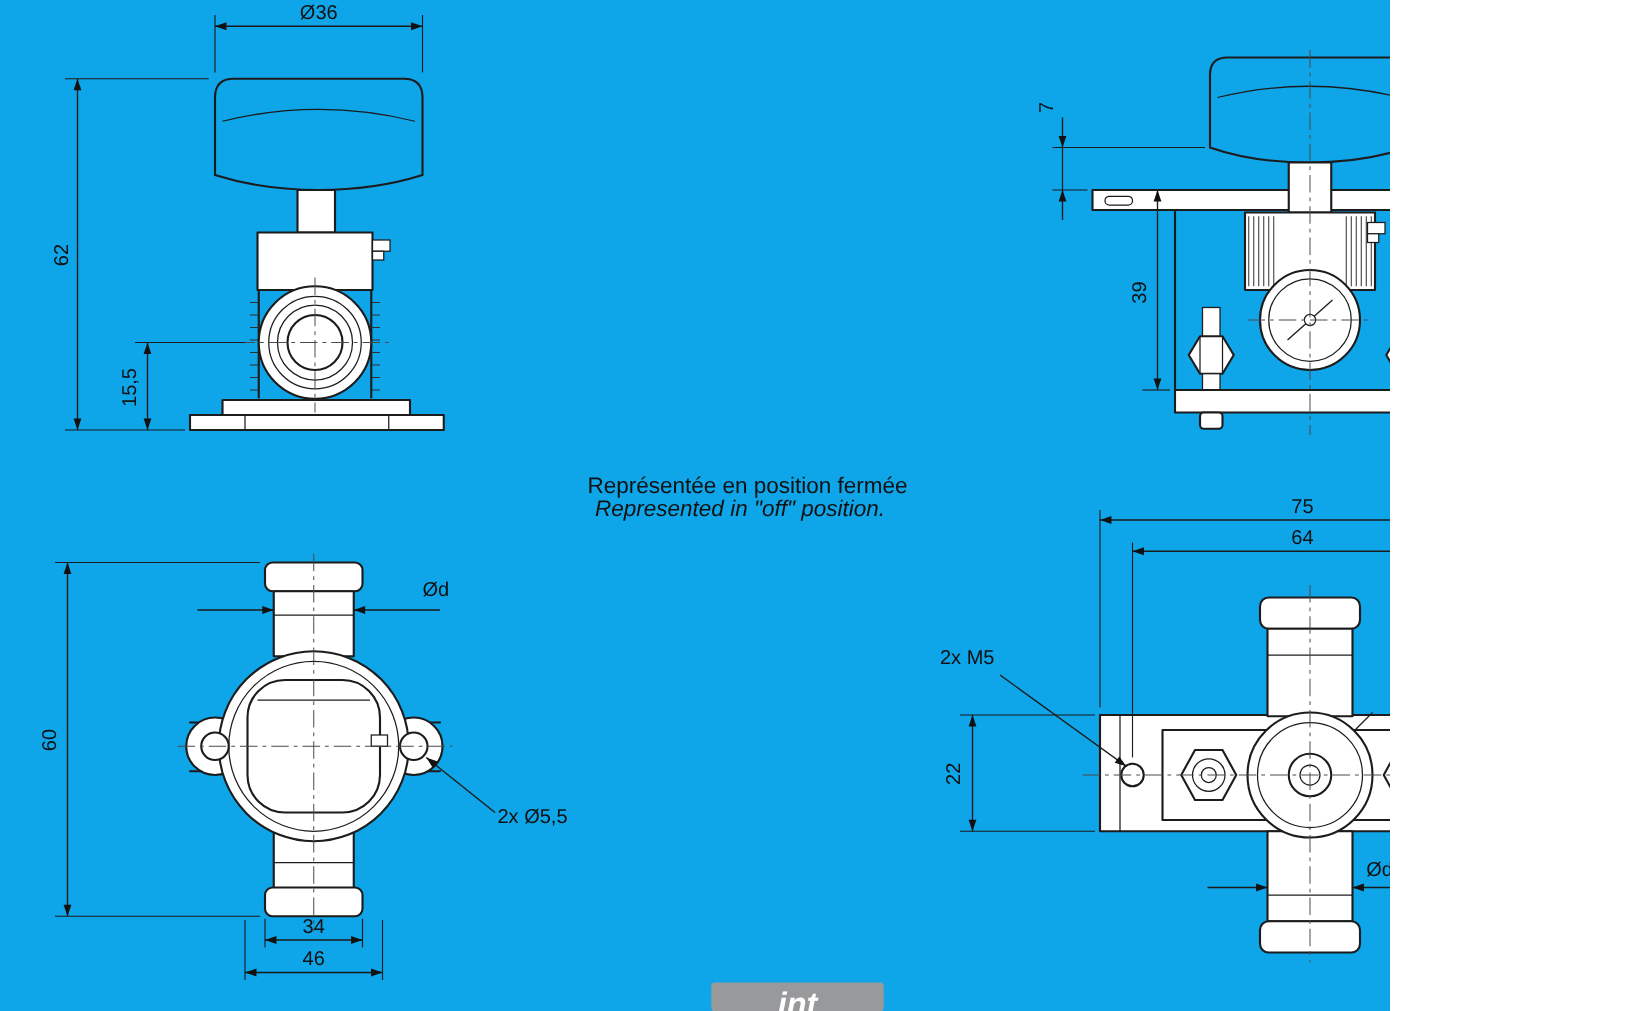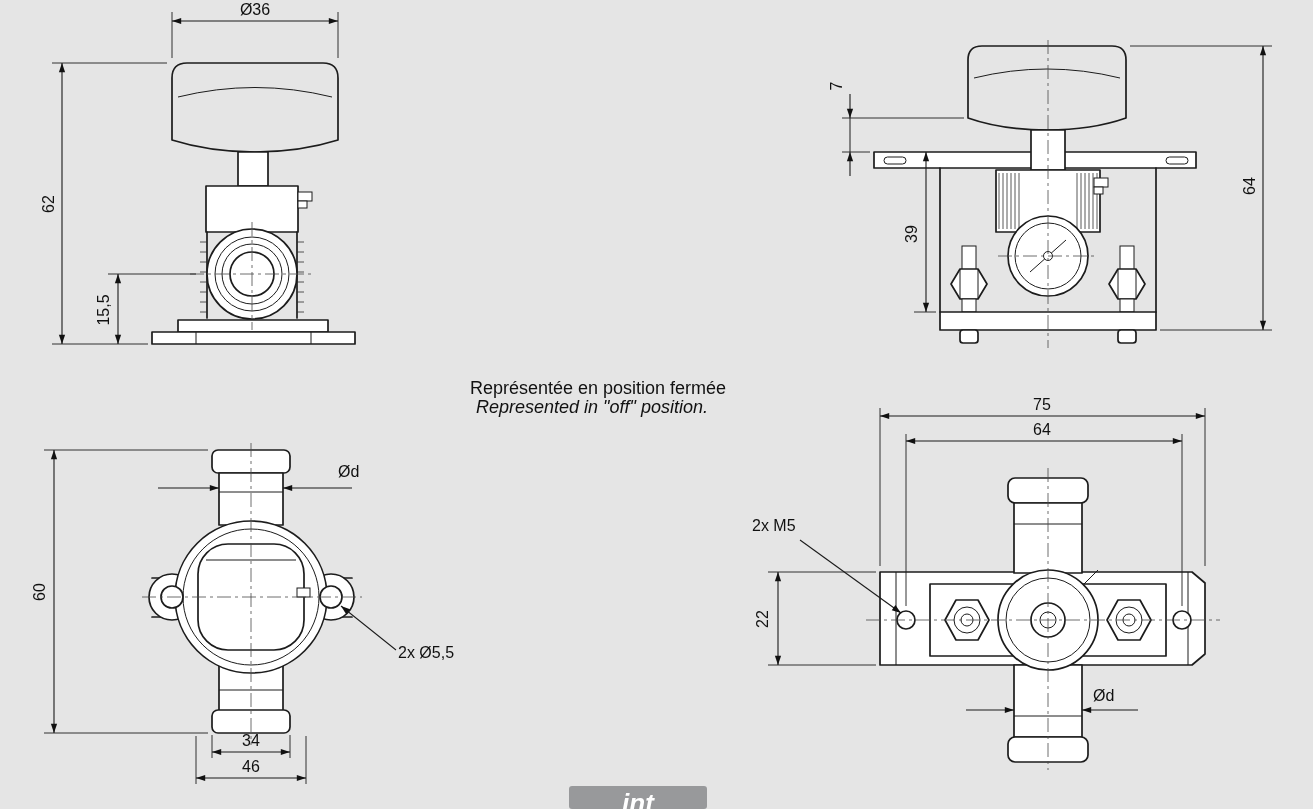--- a/index.html
+++ b/index.html
@@ -1,16 +1,16 @@
 <!DOCTYPE html>
 <html><head>
 <meta charset="utf-8">
 <style>
   html,body{margin:0;padding:0;background:#fff;}
-  .page{position:relative;width:1313px;height:809px;background:#e5e5e5;overflow:hidden;
+  .page{position:relative;width:1112px;height:809px;background:#0ea5e9;overflow:hidden;
         font-family:"Liberation Sans","DejaVu Sans",sans-serif;}
   svg{display:block;}
   svg text{font-family:"Liberation Sans","DejaVu Sans",sans-serif;}
   .obj{fill:none;stroke:#1c1c1c;stroke-width:1.7;stroke-linejoin:round;stroke-linecap:round;}
   .objf{fill:#ffffff;stroke:#1c1c1c;stroke-width:1.7;stroke-linejoin:round;}
   .thin{fill:none;stroke:#1c1c1c;stroke-width:1;}
   .thinf{fill:#ffffff;stroke:#1c1c1c;stroke-width:1;}
   .dim{fill:none;stroke:#1b1b1b;stroke-width:1.1;}
   .ext{fill:none;stroke:#1b1b1b;stroke-width:0.9;}
   .cl{fill:none;stroke:#4a4a4a;stroke-width:0.8;stroke-dasharray:14 4 3 4;}

